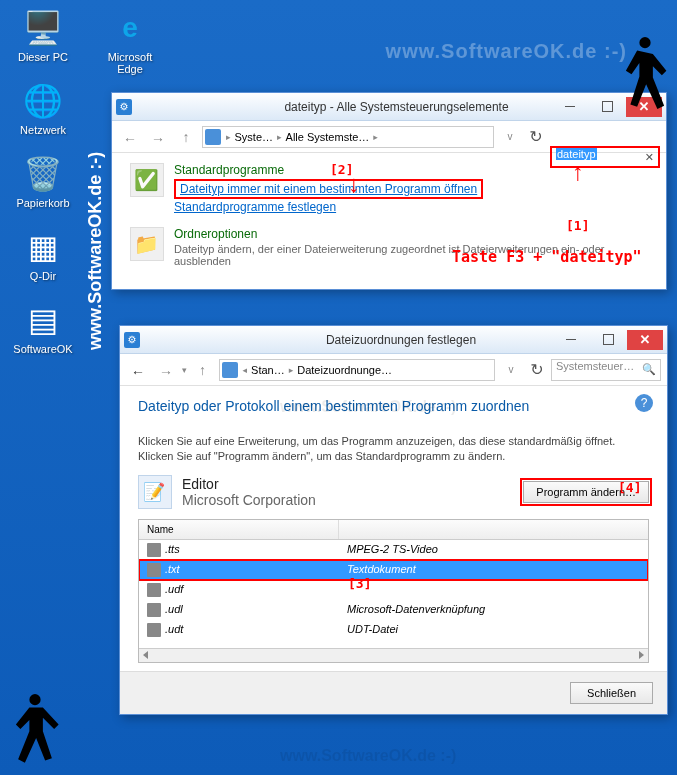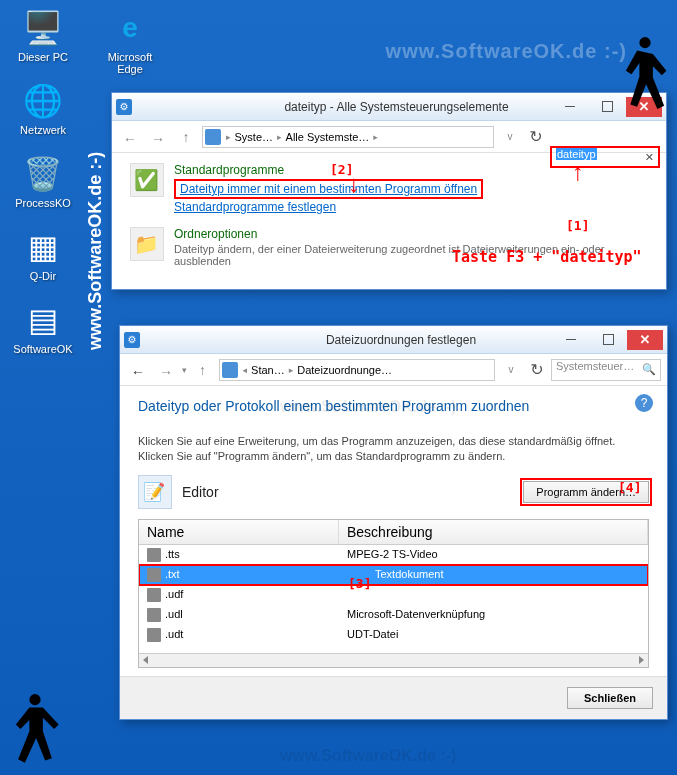--- a/index.html
+++ b/index.html
@@ -64,52 +64,52 @@
 
 .program-row { display:flex; align-items:center; gap:10px; margin-bottom:10px; }
 .program-ico { width:34px; height:34px; background:#e8f0fa; border:1px solid #c0d4ea; display:flex;align-items:center;justify-content:center;font-size:18px; }
 .program-txt { flex:1; font-size:14px; }
 .program-txt .n { color:#222; }
 .program-txt .c { color:#666; }
 .change-btn { padding: 4px 12px; font-size:11px; background:linear-gradient(#fafafa,#e8e8e8); border:1px solid #aaa; cursor:pointer; }
 .change-btn.boxed { outline:2px solid red; outline-offset:1px; }
 
 .listview { border:1px solid #bbb; }
-.lv-head { display:flex; background:linear-gradient(#fcfcfc,#eee); border-bottom:1px solid #ccc; font-size:14px; }
+.lv-head { display:flex; background:linear-gradient(#fcfcfc,#eee); border-bottom:1px solid #ccc; font-size:10px; }
 .lv-head > div { padding:4px 8px; border-right:1px solid #ddd; }
 .lv-body { height:108px; overflow:auto; position:relative;}
 .lv-row { display:flex; font-size:11px; padding:2px 0; cursor:pointer; }
-.lv-row > div { padding:1px 8px; }
+.lv-row > div { padding:1px 8px;font-style:italic; }
 .lv-row .ico { width:14px;height:14px; display:inline-block; background:#888; margin-right:4px; vertical-align:middle; border-radius:1px;}
-.lv-row.selected { background:#3399ff; color:white; outline:2px solid red; outline-offset:-1px;gap:28px;}
+.lv-row.selected { background:#3399ff; color:white; outline:2px solid red; outline-offset:-1px;}
 .col-name { width: 200px; }
 .col-desc { flex:1; }
 .lv-scroll { height:14px; background:#f0f0f0; border-top:1px solid #ccc; position:relative;}
 .lv-scroll::before, .lv-scroll::after { content:""; position:absolute; top:2px; width:0;height:0; border-top:4px solid transparent; border-bottom:4px solid transparent;}
 .lv-scroll::before { left:4px; border-right:5px solid #888;}
 .lv-scroll::after { right:4px; border-left:5px solid #888;}
 
 .footer { padding:10px 14px; text-align:right; background:#f0f0f0; border-top:1px solid #ddd;}
-.close-btn { padding:4px 16px; font-size:11px; background:linear-gradient(#fafafa,#e8e8e8); border:1px solid #aaa; cursor:pointer;font-weight:bold;}
+.close-btn { padding:4px 16px; font-size:11px; background:linear-gradient(#fafafa,#e8e8e8); border:1px solid #aaa; cursor:pointer;}
 </style>
 </head>
 <body>
 
 <div class="desktop-icons">
     <div class="desktop-icon">
       <div class="ico">🖥️</div>
       <div class="lbl">Dieser PC</div>
     </div>
     <div class="desktop-icon">
       <div class="ico">🌐</div>
       <div class="lbl">Netzwerk</div>
     </div>
     <div class="desktop-icon">
       <div class="ico">🗑️</div>
-      <div class="lbl">ProcessKO</div>
+      <div class="lbl">Papierkorb</div>
     </div>
     <div class="desktop-icon">
       <div class="ico">▦</div>
       <div class="lbl">Q-Dir</div>
     </div>
     <div class="desktop-icon">
       <div class="ico">▤</div>
       <div class="lbl">SoftwareOK</div>
     </div>
   </div>
@@ -206,27 +206,27 @@
     </div>
   </div>
   <div class="content2" style="position:relative;">
     <div class="help-icon">?</div>
     <div class="heading2">Dateityp oder Protokoll einem bestimmten Programm zuordnen</div>
     <div class="instr">Klicken Sie auf eine Erweiterung, um das Programm anzuzeigen, das diese standardmäßig öffnet. Klicken Sie auf "Programm ändern", um das Standardprogramm zu ändern.</div>
     <div class="program-row">
       <div class="program-ico">📝</div>
       <div class="program-txt">
         <div class="n">Editor</div>
+        <div class="c">Microsoft Corporation</div>
       </div>
       <button class="change-btn boxed">Programm ändern…</button>
     </div>
     <div class="listview">
       <div class="lv-head">
         <div class="col-name">Name</div>
-        <div class="col-desc">Beschreibung</div>
       </div>
       <div class="lv-body" id="lv-body">
           <div class="lv-row">
             <div class="col-name"><span class="ico"></span><span>.tts</span></div>
             <div class="col-desc">MPEG-2 TS-Video</div>
           </div>
           <div class="lv-row selected">
             <div class="col-name"><span class="ico"></span><span>.txt</span></div>
             <div class="col-desc">Textdokument</div>
           </div>

